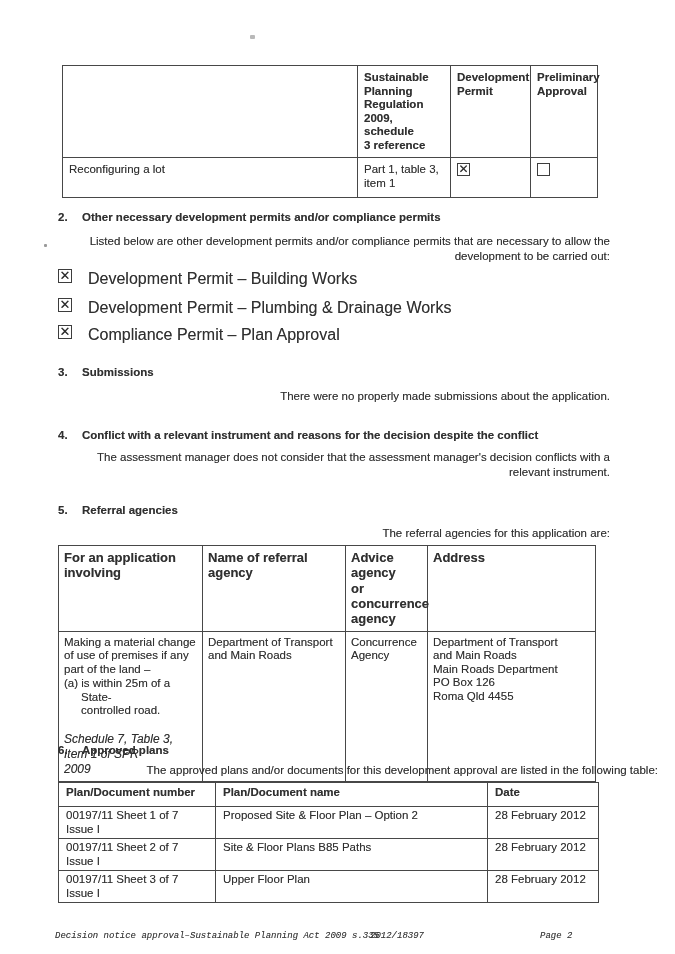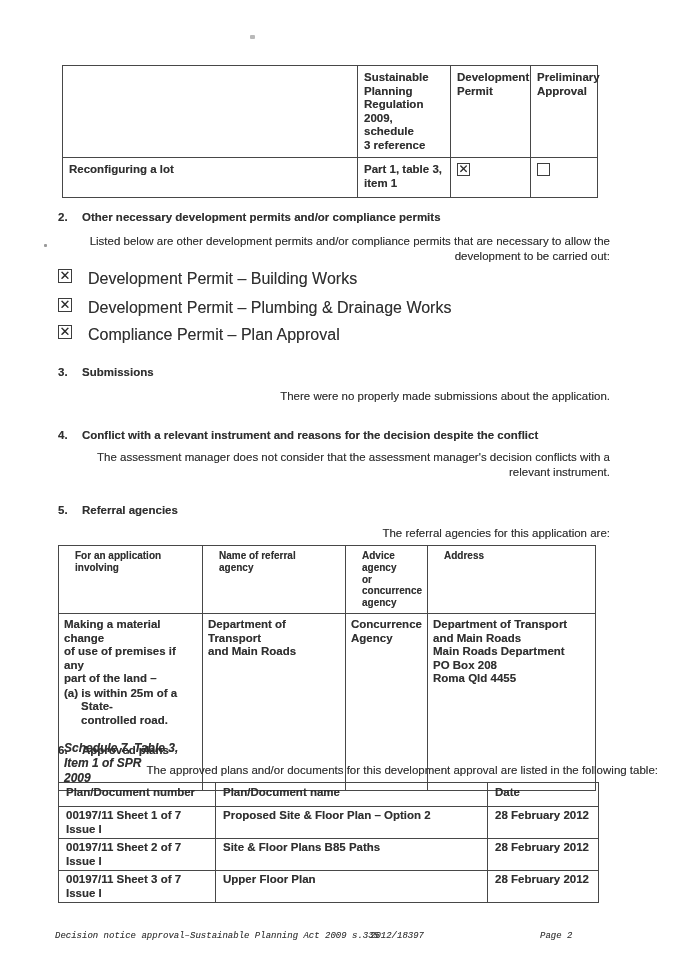--- a/index.html
+++ b/index.html
@@ -4,21 +4,21 @@
 <style>
   * { margin:0; padding:0; box-sizing:border-box; }
   html,body { background:#e8e8e8; }
   .page {
     position:relative; width:675px; height:954px; background:#ffffff;
     font-family:"Liberation Sans", sans-serif; color:#303030;
     overflow:hidden; margin:0 auto;
     text-shadow:0 0 0.5px rgba(40,40,40,0.45);
   }
   table { border-collapse:collapse; table-layout:fixed; }
-  td, th { border:1.5px solid #474747; vertical-align:top; text-align:left;font-weight:bold; }
+  td, th { border:1.5px solid #474747; vertical-align:top; text-align:left; }
 
   
   .top-table { position:absolute; left:62px; top:65px; width:535px;border-radius:23px; }
   .top-table th, .top-table td { padding:5px 6px; font-size:11.5px; line-height:1.18; }
   .top-table th { font-weight:bold; white-space:pre-line; }
   .top-table .hdr-row { height:80px; }
   .top-table .data-row { height:40px; }
   .pre { white-space:pre-line; }
 
   
@@ -31,21 +31,21 @@
 
   
   .sec-h { position:absolute; left:58px; display:flex; font-weight:bold; font-size:11.5px; width:600px; }
   .sec-h .num { width:24px; flex:0 0 auto; }
   .para { position:absolute; left:58px; font-size:11.5px; line-height:1.3; width:552px; white-space:pre-line;text-align:right; }
   .cb-row { position:absolute; left:58px; display:flex; align-items:flex-start; }
   .cb-row .lbl { font-size:16px; margin-left:16px; margin-top:1px; }
 
   
   .ref-table { position:absolute; left:58px; top:545px; width:537px; }
-  .ref-table th { padding:4px 16px; font-size:10px; font-weight:bold; white-space:pre-line; line-height:1.18; }
+  .ref-table th { padding:4px 5px; font-size:13px; font-weight:bold; white-space:pre-line; line-height:1.18; }
   .ref-table .hdr-row { height:52px; }
   .ref-table td { padding:4px 5px; font-size:11.5px; line-height:1.18; }
   .ref-table .data-row { height:131px; }
   .hang { padding-left:17px; text-indent:-17px; white-space:pre-line; margin-top:1px; }
   .ref-note { font-style:italic; font-size:12px; margin-top:14px; white-space:pre-line; line-height:1.25; }
 
   
   .plans-table { position:absolute; left:58px; top:782px; width:540px; }
   .plans-table th { padding:3px 7px; font-size:11.5px; font-weight:bold; height:24px; }
   .plans-table td { padding:2px 7px; font-size:11.5px; line-height:1.18; white-space:pre-line;border-radius:11px; }
@@ -173,21 +173,21 @@
 2009</div>
       </td>
       <td class="pre">Department of Transport
 and Main Roads</td>
       <td class="pre">Concurrence
 Agency</td>
       <td>
         <div>Department of Transport</div>
         <div>and Main Roads</div>
         <div>Main Roads Department</div>
-        <div>PO Box 208</div>
+        <div>PO Box 126</div>
         <div>Roma Qld 4455</div>
       </td>
     </tr>
   </tbody>
     </table>
 
   <div class="sec-h" style="top:744px">
     <span class="num">6.</span>
     <span>Approved plans</span>
   </div>

